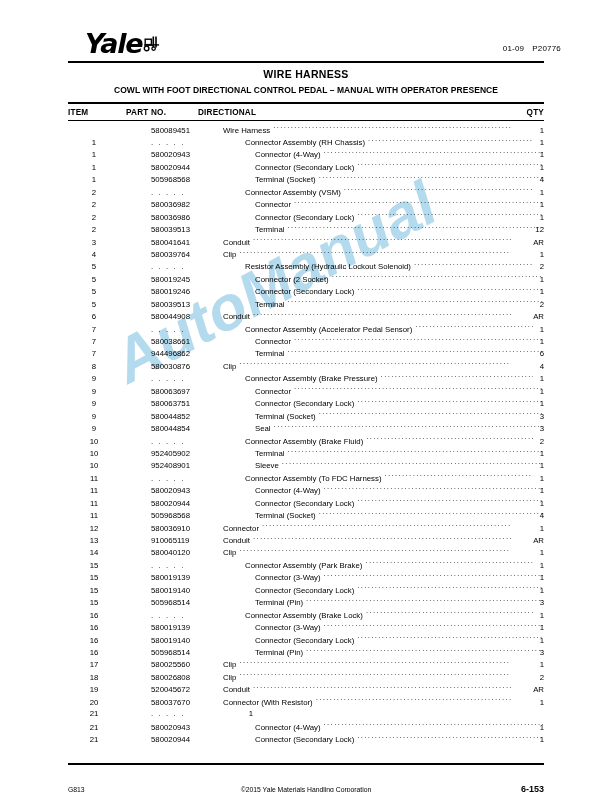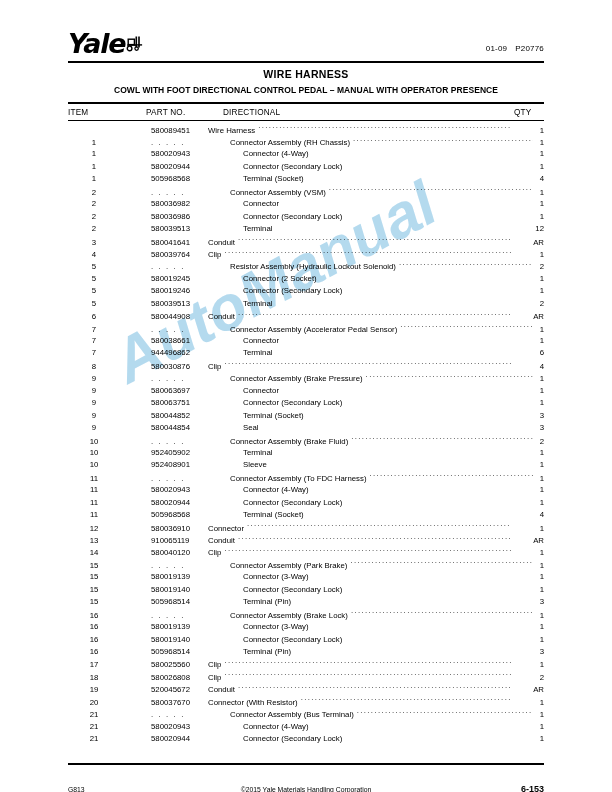--- a/index.html
+++ b/index.html
@@ -45,21 +45,21 @@
     opacity: 0.85;
     transform: rotate(-28deg);
     transform-origin: left center;
     white-space: nowrap;
     letter-spacing: 0px;
   }
 
   
   .header {
     position: absolute;
-    left: 68px;
+    left: 85px;
     top: 28px;
     width: 476px;
     height: 40px;
     z-index: 10;
     text-decoration: underline;
   }
   .logo-wrap {
     position: absolute;
     left: 0;
     top: 2px;
@@ -137,29 +137,28 @@
     width: 100%;
   }
   .rule-thin {
     height: 1px;
     background: #000;
     width: 100%;
   }
   .col-head {
     display: flex;
     font-size: 8.2px;
-    font-weight: normal;
+    font-weight: bold;
     letter-spacing: 0.2px;
     padding: 4px 0 3px 0;
-    gap: 20px;
   }
   .c-item   { width: 58px; flex: none; }
-  .c-part   { width: 57px; flex: none; }
+  .c-part   { width: 72px; flex: none; }
   .c-desc   { flex: 1 1 auto; position: relative; }
-  .c-qty    { width: 30px; flex: none; text-align: left; }
+  .c-qty    { width: 30px; flex: none; text-align: right; }
 
   .rows {
     padding-top: 3px;
   }
   .row {
     display: flex;
     align-items: baseline;
     font-size: 7.8px;
     line-height: 12.45px;
     height: 12.45px;
@@ -187,21 +186,21 @@
     position: absolute;
     left: 0;
     bottom: 0px;
     font-size: 7.8px;
     letter-spacing: 1.35px;
     color: #000;
     white-space: nowrap;
   }
   .ind-0 { padding-left: 0px; }
   .ind-1 { padding-left: 22px; }
-  .ind-2 { padding-left: 32px; flex-direction: column; }
+  .ind-2 { padding-left: 32px; }
 
   .dotted-part {
     letter-spacing: 1.6px;
   }
 
   
   .footer-rule {
     position: absolute;
     left: 68px;
     top: 763px;
@@ -782,26 +781,20 @@
             <div class="desc-inner ind-0">
               <span class="desc-label">Connector (With Resistor)</span>
               <span class="dots"></span>
             </div>
           </div>
           <div class="c-qty">1</div>
         </div>
         <div class="row">
           <div class="c-item">21</div>
           <div class="c-part dotted-part">. . . . .</div>
-          <div class="c-desc">
-            <div class="desc-inner ind-1">
-              <span class="desc-label">Connector Assembly (Bus Terminal)</span>
-              <span class="dots"></span>
-            </div>
-          </div>
           <div class="c-qty">1</div>
         </div>
         <div class="row">
           <div class="c-item">21</div>
           <div class="c-part">580020943</div>
           <div class="c-desc">
             <div class="desc-inner ind-2">
               <span class="desc-label">Connector (4-Way)</span>
               <span class="dots"></span>
             </div>

